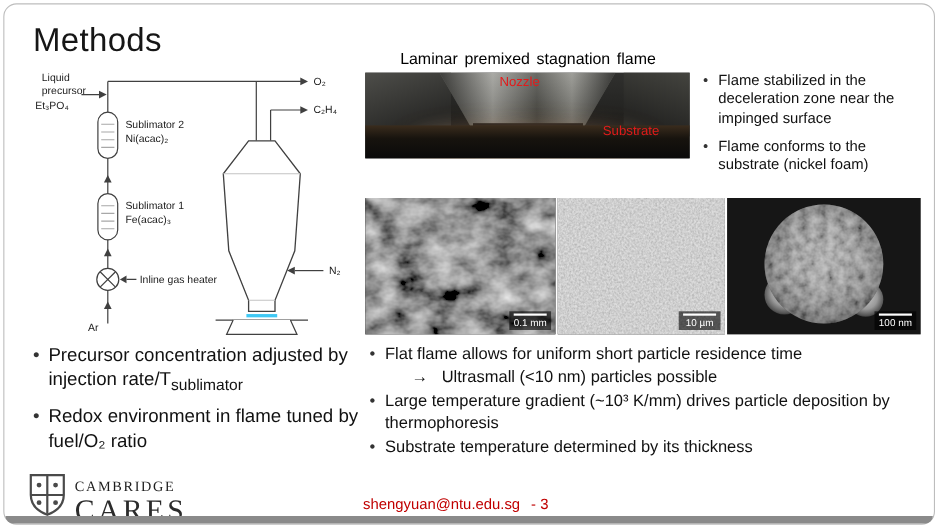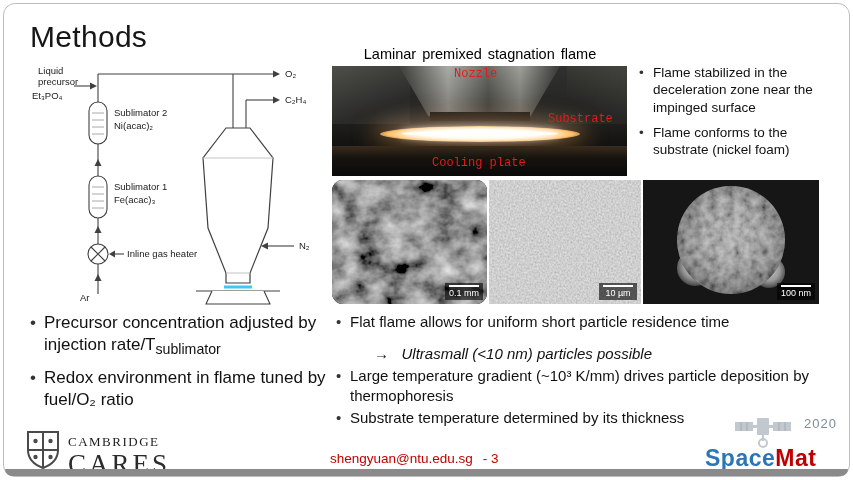--- a/index.html
+++ b/index.html
@@ -10,22 +10,22 @@
   .slide-frame { position:absolute; inset:3px; border:1.5px solid #bdbdbd; border-radius:12px; pointer-events:none; }
   .bottom-strip { position:absolute; left:5px; right:5px; bottom:4px; height:7px; background:#8a8a8a; border-radius:0 0 9px 9px; }
 
   .title { position:absolute; left:30px; top:20px; font-size:30px; font-weight:400; color:#161616; letter-spacing:.3px; }
 
   .apparatus { position:absolute; left:28px; top:58px; }
   .apparatus text { font-family:"Liberation Sans","DejaVu Sans",sans-serif; }
 
   .caption { position:absolute; left:332px; top:46px; width:296px; text-align:center; font-size:14.5px; color:#000; word-spacing:2px; }
 
-  .flame-photo { position:absolute; left:332px; top:66px; width:295px; height:110px; overflow:hidden;
-    background:linear-gradient(180deg,#30302e 0%,#232321 45%,#141312 70%,#0c0c0c 100%);font-family:Liberation Mono, monospace; }
+  .flame-photo { position:absolute; left:332px; top:66px; width:295px; height:78px; overflow:hidden;
+    background:linear-gradient(180deg,#30302e 0%,#232321 45%,#141312 70%,#0c0c0c 100%); }
   .fp-equip-left { position:absolute; left:0; top:0; width:78px; height:58px; background:linear-gradient(160deg,#4e4e4a,#2a2a28 70%); }
   .fp-equip-right { position:absolute; right:0; top:0; width:60px; height:58px; background:linear-gradient(200deg,#44443f,#262624 70%); }
   .fp-nozzle { position:absolute; left:50%; top:0; transform:translateX(-50%); width:160px; height:50px;
     clip-path:polygon(0 0,100% 0,82% 100%,18% 100%);
     background:linear-gradient(90deg,rgba(0,0,0,.55),rgba(255,255,255,.25) 30%,rgba(0,0,0,.25) 55%,rgba(255,255,255,.15) 75%,rgba(0,0,0,.6)),
                linear-gradient(180deg,#8f8f89,#6b6b65 55%,#4a4a44); }
   .fp-nozzle-tip { position:absolute; left:50%; top:46px; transform:translateX(-50%); width:100px; height:9px; background:#15120f; }
   .fp-glow { position:absolute; left:48px; top:60px; width:200px; height:16px; border-radius:50%;
     background:radial-gradient(ellipse at center,#ffffff 0%,#fff6dd 40%,#ffc36e 65%,rgba(255,120,30,.35) 82%,rgba(255,120,30,0) 100%);
     box-shadow:0 0 22px 10px rgba(255,170,70,.35), 0 -8px 18px 2px rgba(120,160,255,.18); }
@@ -36,25 +36,25 @@
 
   .bullets { list-style:none; position:absolute; }
   .bullets li { position:relative; padding-left:16px; }
   .bullets li::before { content:"\2022"; position:absolute; left:2px; top:0; color:#333; }
   .right-bullets { left:637px; top:64px; width:208px; font-size:13.5px; line-height:1.28; }
   .right-bullets li { margin-bottom:8px; }
   .bl-bullets { left:28px; top:312px; width:304px; font-size:17px; line-height:1.3; }
   .bl-bullets li { margin-bottom:8px; }
   .bm-bullets { left:334px; top:312px; width:512px; font-size:15px; line-height:1.3; }
   .bm-bullets li { margin-bottom:3px; }
-  .subline { padding-left:24px; margin-top:12px; white-space:pre-wrap;font-style:italic; }
+  .subline { padding-left:24px; margin-top:1px; white-space:pre-wrap; }
 
   .sem-row { position:absolute; left:332px; top:180px; width:506px; height:124px; display:flex; gap:2px; }
   .sem { position:relative; overflow:hidden; background:#444; }
-  .sem.s1 { width:155px;border-radius:11px; } .sem.s2 { width:152px; } .sem.s3 { width:176px; }
+  .sem.s1 { width:173px; } .sem.s2 { width:152px; } .sem.s3 { width:176px; }
   .sem svg { display:block; width:100%; height:100%; }
   .scale-chip { position:absolute; right:4px; bottom:4px; background:rgba(0,0,0,.6); color:#fff; font-size:9px;
     padding:2px 4px; display:flex; flex-direction:column; align-items:center; gap:1px; }
   .scale-bar { width:30px; height:2px; background:#fff; }
 
   .cam-logo { position:absolute; left:26px; top:422px; display:flex; align-items:center; gap:8px; }
   .cam-text { display:flex; flex-direction:column;margin-top:12px; }
   .cam-line1 { font-family:"Liberation Serif","DejaVu Serif",serif; font-size:13px; letter-spacing:1.5px; color:#1d1d1d; }
   .cam-line2 { font-family:"Liberation Serif","DejaVu Serif",serif; font-size:27px; letter-spacing:3px; color:#2b2b2b; line-height:1.05; }
 
@@ -255,33 +255,15 @@
     <div class="cam-text">
       <span class="cam-line1">CAMBRIDGE</span>
       <span class="cam-line2">CARES</span>
     </div>
   </div>
 
   <div class="email-line">
     <span>shengyuan@ntu.edu.sg</span><span class="page">- 3</span>
   </div>
 
-  <div class="spacemat">
-    <svg class="sat" width="60" height="38" viewBox="0 0 60 38">
-      <g fill="#bcc3ca">
-        <rect x="24" y="6" width="12" height="17" rx="1"></rect>
-        <rect x="2" y="10" width="18" height="9"></rect>
-        <rect x="40" y="10" width="18" height="9"></rect>
-        <rect x="20" y="13" width="4" height="3"></rect>
-        <rect x="36" y="13" width="4" height="3"></rect>
-        <rect x="29" y="23" width="2" height="6"></rect>
-      </g>
-      <path d="M8 10 V19 M14 10 V19 M46 10 V19 M52 10 V19" stroke="#9aa2a9" stroke-width="1" fill="none"></path>
-      <circle cx="30" cy="31" r="4" fill="none" stroke="#bcc3ca" stroke-width="2"></circle>
-    </svg>
-    <span class="year">2020</span>
-    <div class="wordmark">
-      <span class="space">Space</span><span class="mat">Mat</span>
-    </div>
-  </div>
 
   <div class="bottom-strip"></div>
 </div>
 
 </body></html>

